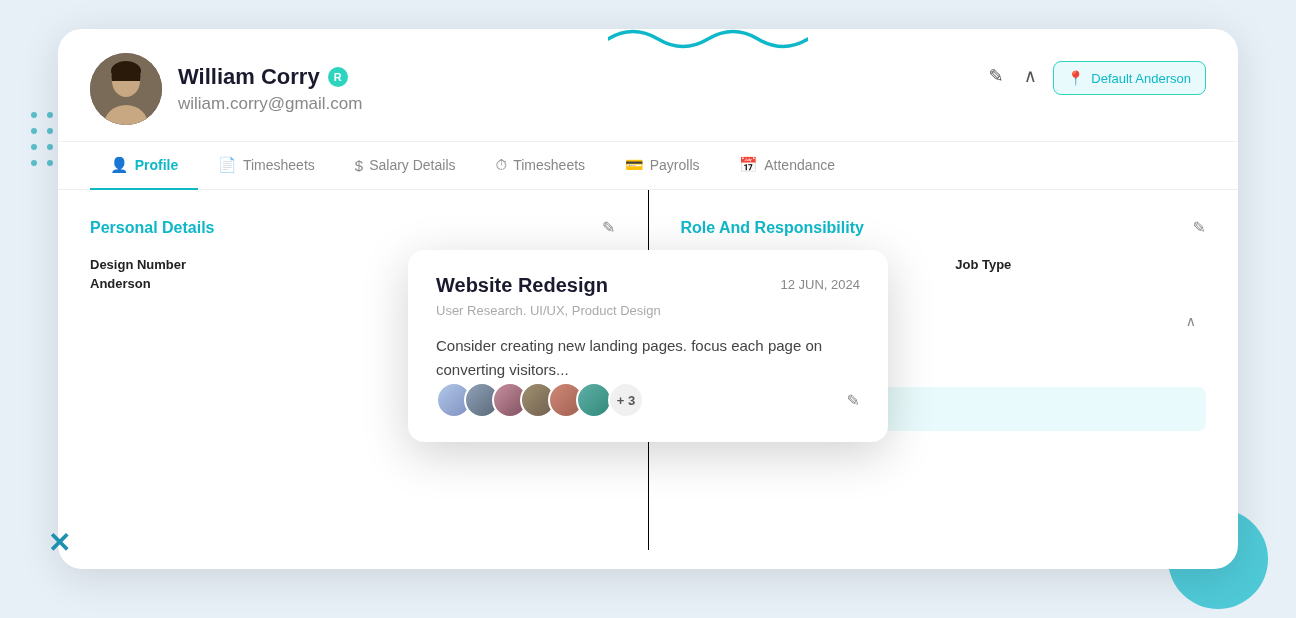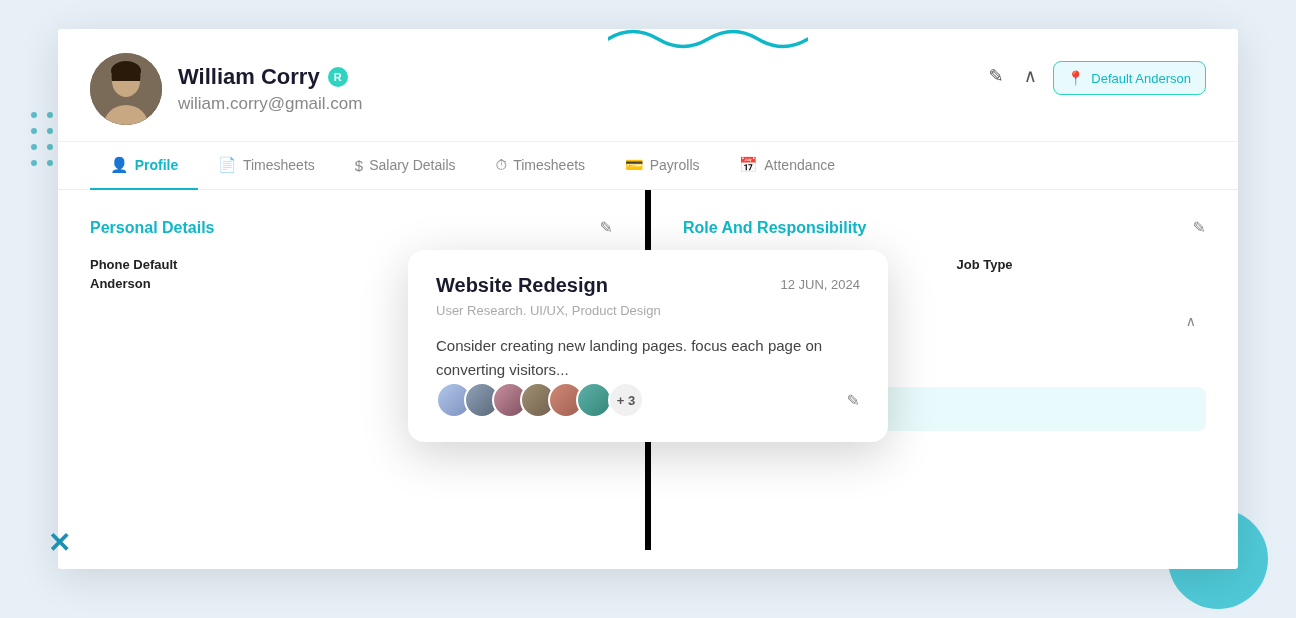--- a/index.html
+++ b/index.html
@@ -66,21 +66,21 @@
       width: 6px;
       height: 6px;
       border-radius: 50%;
       background: #6ec6d0;
       margin: 3px;
     }
 
     .main-card {
       position: relative;
       background: #fff;
-      border-radius: 3px;
+      border-radius: 24px;
       box-shadow: 0 8px 40px rgba(0,0,0,0.12);
       overflow: hidden;
       width: 100%;
       min-height: 540px;
       z-index: 1;
     }
 
     
     .header {
       padding: 24px 32px 0 32px;
@@ -215,21 +215,21 @@
     
     .content {
       display: flex;
       min-height: 360px;
       position: relative;
     }
 
     .left-panel {
       flex: 1;
       padding: 28px 32px;
-      border-right: 6px solid #000000;
+      border-right: 1px solid #000000;
       min-width: 0;
     }
 
     .right-panel {
       flex: 1;
       padding: 28px 32px;
     }
 
     .section-header {
       display: flex;
@@ -504,21 +504,21 @@
       </div>
     </div>
 
     <div class="content">
 
       <div class="left-panel">
         <div class="section-header">
           <span class="section-title">Personal Details</span>
           <button class="edit-icon-btn">✎</button>
         </div>
-        <div class="field-label">Phone Default</div>
+        <div class="field-label">Design Number</div>
         <div class="field-label">Anderson</div>
       </div>
 
       <div class="right-panel">
         <div class="section-header">
           <span class="section-title">Role And Responsibility</span>
           <button class="edit-icon-btn">✎</button>
         </div>
         <div class="right-panel-grid">
           <div>

